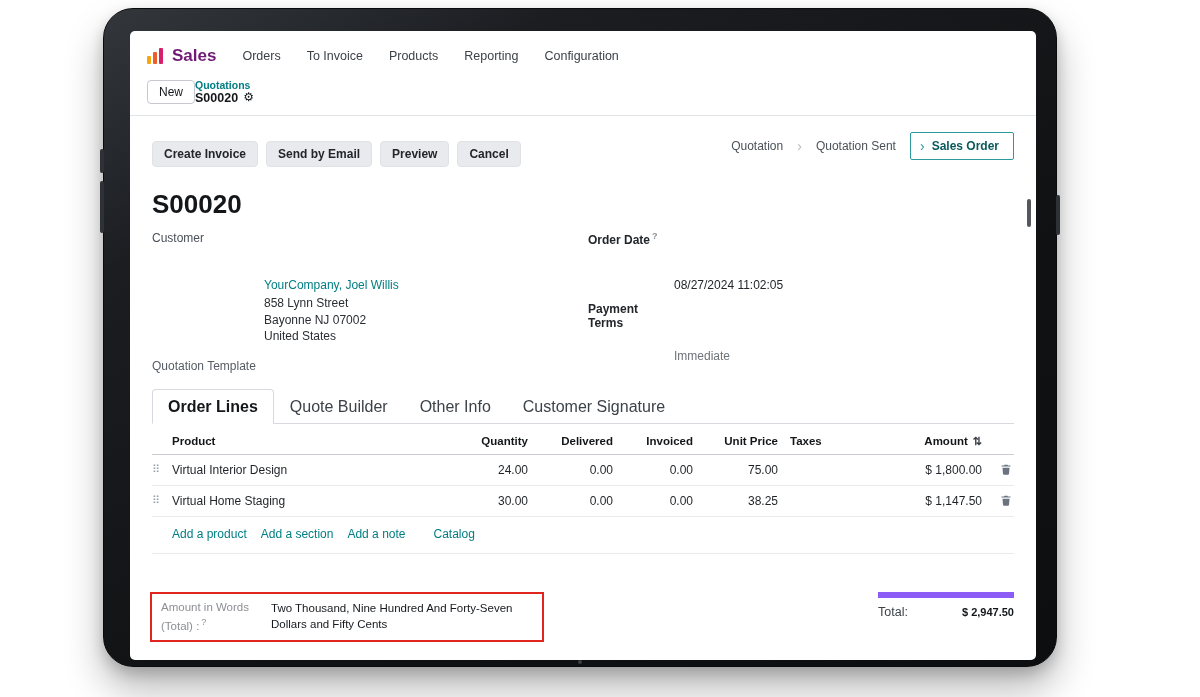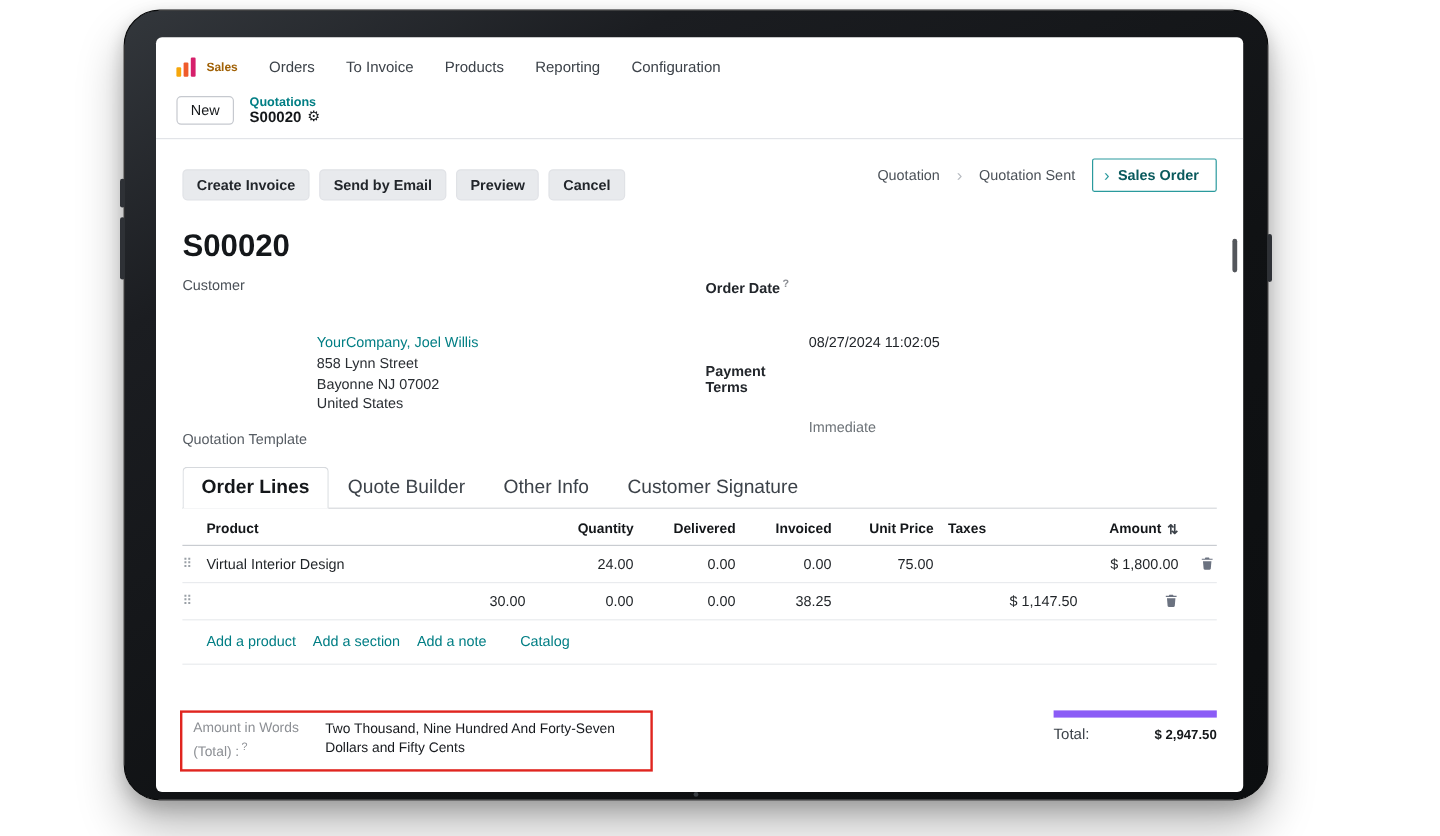--- a/index.html
+++ b/index.html
@@ -25,26 +25,26 @@
                   background:#54575c; border-radius:2px; }
 
   
   .o-navbar { display:flex; align-items:center; height:44px; padding:6px 17px 0; gap:26px; }
   .brand { display:flex; align-items:center; gap:7px; }
   .logo { width:18px; height:16px; display:flex; align-items:flex-end; gap:2px; }
   .logo i { display:block; width:4px; border-radius:1px; }
   .logo .b1 { height:8px;  background:#f6a70b; }
   .logo .b2 { height:12px; background:#ef5b2b; }
   .logo .b3 { height:16px; background:#d6206b; }
-  .app-name { font-weight:bold; font-size:10px; color:#a16207;text-align:center; }
+  .app-name { font-weight:bold; font-size:17px; color:#701a75;text-align:center; }
   .menu { display:flex; gap:26px; list-style:none; font-size:12.5px; color:#3c4249; }
   .menu li { cursor:default; }
 
   
-  .bc-row { display:flex; align-items:center; gap:13px; padding:4px 17px 10px; }
+  .bc-row { display:flex; align-items:center; padding:4px 17px 10px; }
   .new-btn { background:#fff; border:1px solid #c6c9cf; border-radius:4px; padding:4px 11px;
              font-size:12px; font-weight:500; color:#14171a; font-family:inherit; }
   .bc { line-height:1.15; }
   .bc-parent { color:#017e84; font-size:10.5px; font-weight:600; }
   .bc-current { color:#14171a; font-size:12.5px; font-weight:700; display:flex; align-items:center; gap:5px; }
   .gear { font-size:12px; color:#14171a; font-weight:400; }
 
   .control-divider { border-bottom:1px solid #e2e4e8; }
 
   
@@ -243,20 +243,21 @@
           <span class="num cell-amount">$ 1,800.00</span>
           <span class="trash">
               <svg viewBox="0 0 16 16" width="12" height="13">
                 <path fill="#6b7280" d="M6 1.5h4l.6 1.2H14V4H2V2.7h3.4L6 1.5zM3.3 5.5h9.4l-.7 8.3c-.06.75-.66 1.2-1.3 1.2H5.3c-.64 0-1.24-.45-1.3-1.2L3.3 5.5z"></path>
               </svg>
             </span>
         </div>
 
         <div class="orow oline">
           <span class="drag">⠿</span>
+          <span>Virtual Home Staging</span>
           <span class="num">30.00</span>
           <span class="num">0.00</span>
           <span class="num">0.00</span>
           <span class="num">38.25</span>
           <span style="padding-left:10px;"></span>
           <span class="num cell-amount">$ 1,147.50</span>
           <span class="trash">
               <svg viewBox="0 0 16 16" width="12" height="13">
                 <path fill="#6b7280" d="M6 1.5h4l.6 1.2H14V4H2V2.7h3.4L6 1.5zM3.3 5.5h9.4l-.7 8.3c-.06.75-.66 1.2-1.3 1.2H5.3c-.64 0-1.24-.45-1.3-1.2L3.3 5.5z"></path>
               </svg>

